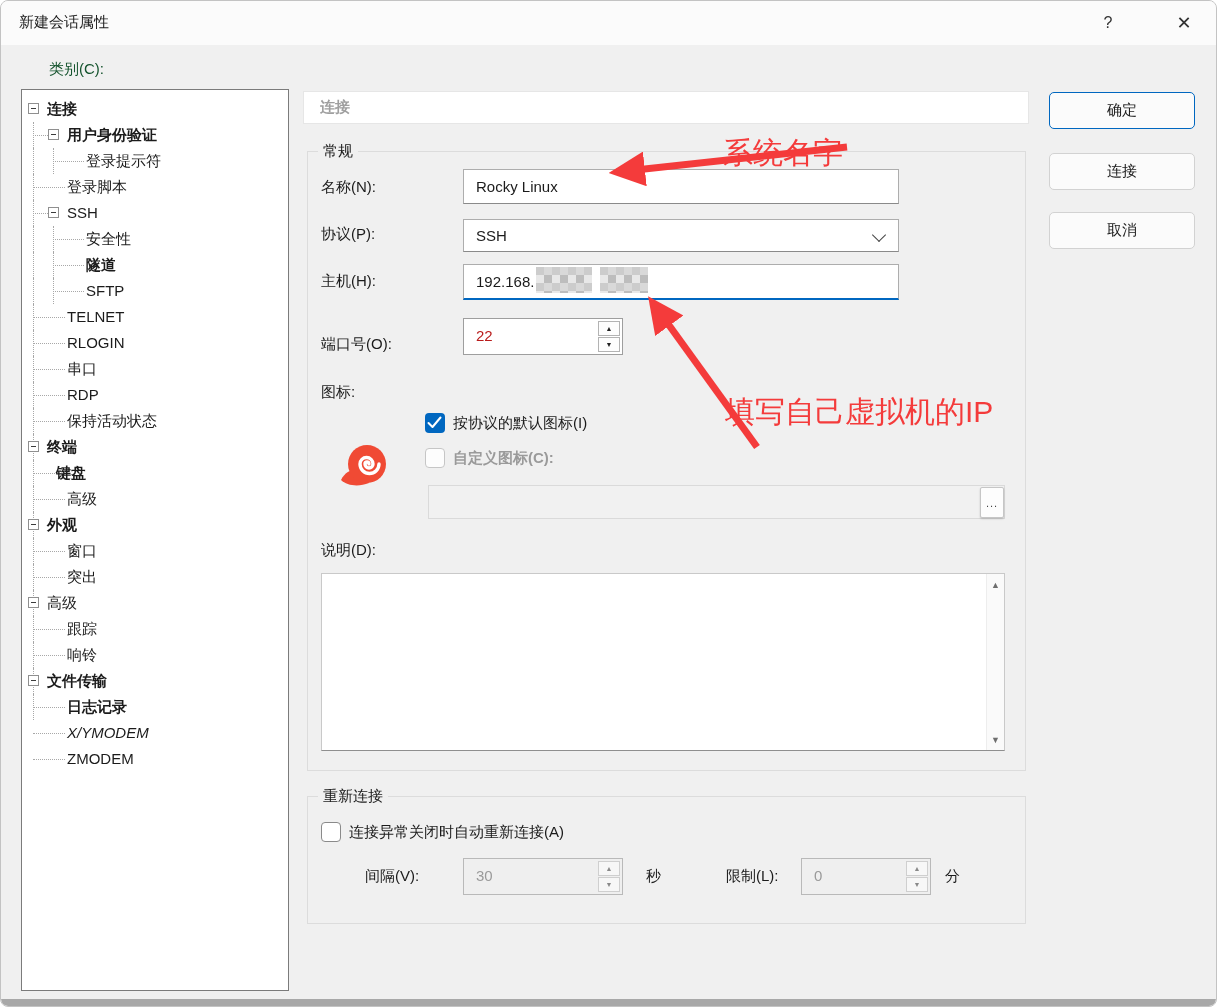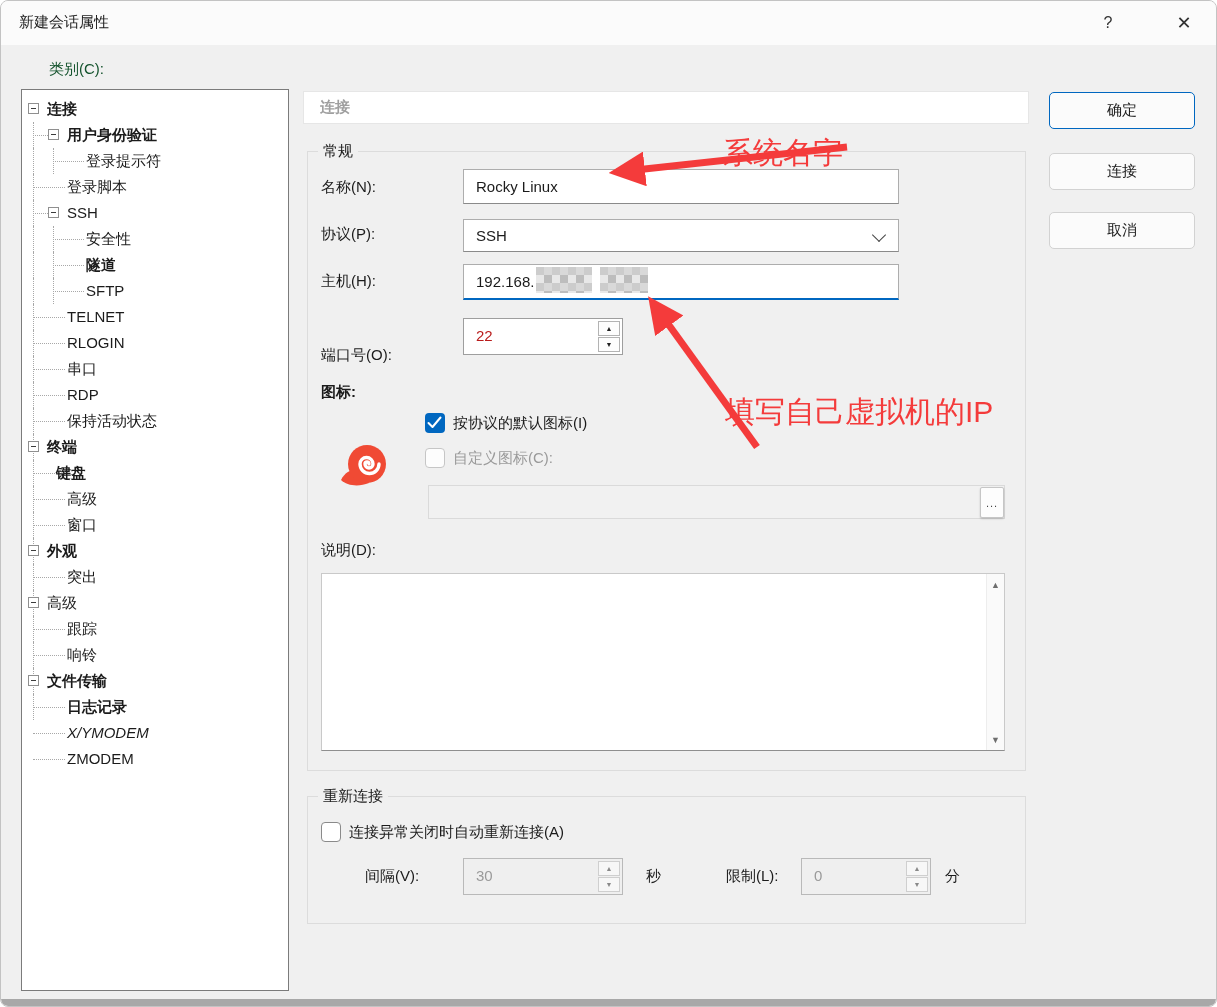--- a/index.html
+++ b/index.html
@@ -38,21 +38,21 @@
                border:1px solid #e6e6e6;box-sizing:border-box;display:flex;align-items:center;}
   .pane-header span{margin-left:16px;font-size:15px;font-weight:700;color:#9f9f9f;}
 
   
   .groupbox{position:absolute;border:1px solid #dcdcdc;box-sizing:border-box;}
   .gb-general{left:306px;top:150px;width:719px;height:620px;}
   .gb-reconnect{left:306px;top:795px;width:719px;height:128px;}
   .legend{position:absolute;top:-10px;left:10px;background:#f0f0f0;padding:0 5px;font-size:15px;color:#1b1b1b;}
 
   .flabel{position:absolute;font-size:15px;color:#1b1b1b;white-space:nowrap;}
-  .flabel.dis{color:#9a9a9a;}
+  .flabel.dis{color:#9a9a9a;font-weight:bold;}
 
   .tinput{position:absolute;background:#fff;border:1px solid #adadad;border-bottom-color:#8a8a8a;
           box-sizing:border-box;font-size:15px;color:#1b1b1b;padding:0 12px;font-family:inherit;}
   input.tinput{outline:none;}
 
   
   .host-input{left:462px;top:263px;width:436px;height:36px;border-bottom:2px solid var(--accent);
               display:flex;align-items:center;}
   .mosaic{display:inline-block;height:26px;margin-top:-3px;
           background:conic-gradient(#d9d9d9 90deg,#bdbdbd 90deg 180deg,#e8e8e8 180deg 270deg,#cccccc 270deg);
@@ -214,27 +214,27 @@
         <span class="tstub" style="left: 11px; width: 32px;"></span>
         <span class="lbl b" style="left: 34px;">键盘</span>
       </div>
       <div class="trow">
         <span class="tguide" style="left: 11px;"></span>
         <span class="tstub" style="left: 11px; width: 32px;"></span>
         <span class="lbl" style="left: 45px;">高级</span>
       </div>
       <div class="trow">
         <span class="tguide" style="left: 11px;"></span>
+        <span class="texp" style="left: 6px;"></span>
+        <span class="lbl b" style="left: 25px;">外观</span>
+      </div>
+      <div class="trow">
+        <span class="tguide" style="left: 11px;"></span>
         <span class="tstub" style="left: 11px; width: 32px;"></span>
         <span class="lbl" style="left: 45px;">窗口</span>
-      </div>
-      <div class="trow">
-        <span class="tguide" style="left: 11px;"></span>
-        <span class="texp" style="left: 6px;"></span>
-        <span class="lbl b" style="left: 25px;">外观</span>
       </div>
       <div class="trow">
         <span class="tguide" style="left: 11px;"></span>
         <span class="tstub" style="left: 11px; width: 32px;"></span>
         <span class="lbl" style="left: 45px;">突出</span>
       </div>
       <div class="trow">
         <span class="tguide" style="left: 11px;"></span>
         <span class="texp" style="left: 6px;"></span>
         <span class="lbl" style="left: 25px;">高级</span>
@@ -290,30 +290,30 @@
     <span class="chev"></span>
   </div>
 
   <span class="flabel" style="left:320px;top:271px;">主机(H):</span>
   <div class="tinput host-input">
     <span>192.168.</span>
     <span class="mosaic m1"></span>
     <span class="mosaic m2"></span>
   </div>
 
-  <span class="flabel" style="left:320px;top:345px;">端口号(O):</span>
+  <span class="flabel" style="left:320px;top:334px;">端口号(O):</span>
   <div class="spin" style="left:462px;top:317px;width:160px;height:37px;">
     <span class="sval">22</span>
     <span class="btns">
       <span class="sbtn">▲</span>
       <span class="sbtn">▼</span>
     </span>
   </div>
 
-  <span class="flabel" style="left:320px;top:382px;font-weight:bold;">图标:</span>
+  <span class="flabel" style="left:320px;top:382px;">图标:</span>
 
   <span class="cb checked" style="left:424px;top:412px;">
     <svg width="15" height="13" viewBox="0 0 15 13">
       <polyline points="1.5,7 5.5,11 13.5,1.5" fill="none" stroke="#ffffff" stroke-width="2" stroke-linecap="round" stroke-linejoin="round"></polyline>
     </svg>
   </span>
   <span class="flabel" style="left:452px;top:413px;">按协议的默认图标(I)</span>
 
   <svg class="xicon" viewBox="0 0 52 54">
     <path d="M5,38 C9,29 18,26 25,28 L33,41 C23,45 11,44 5,38 Z" fill="var(--icon-red)"></path>

